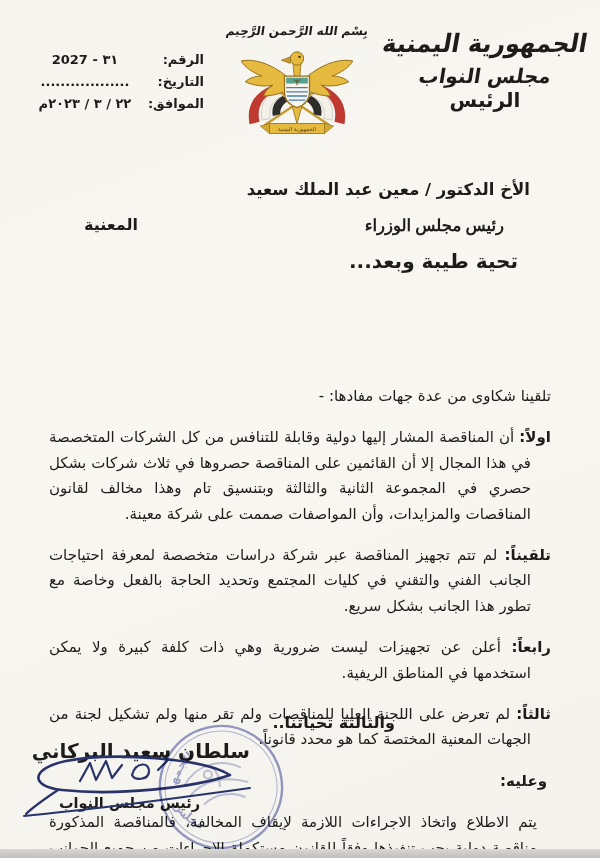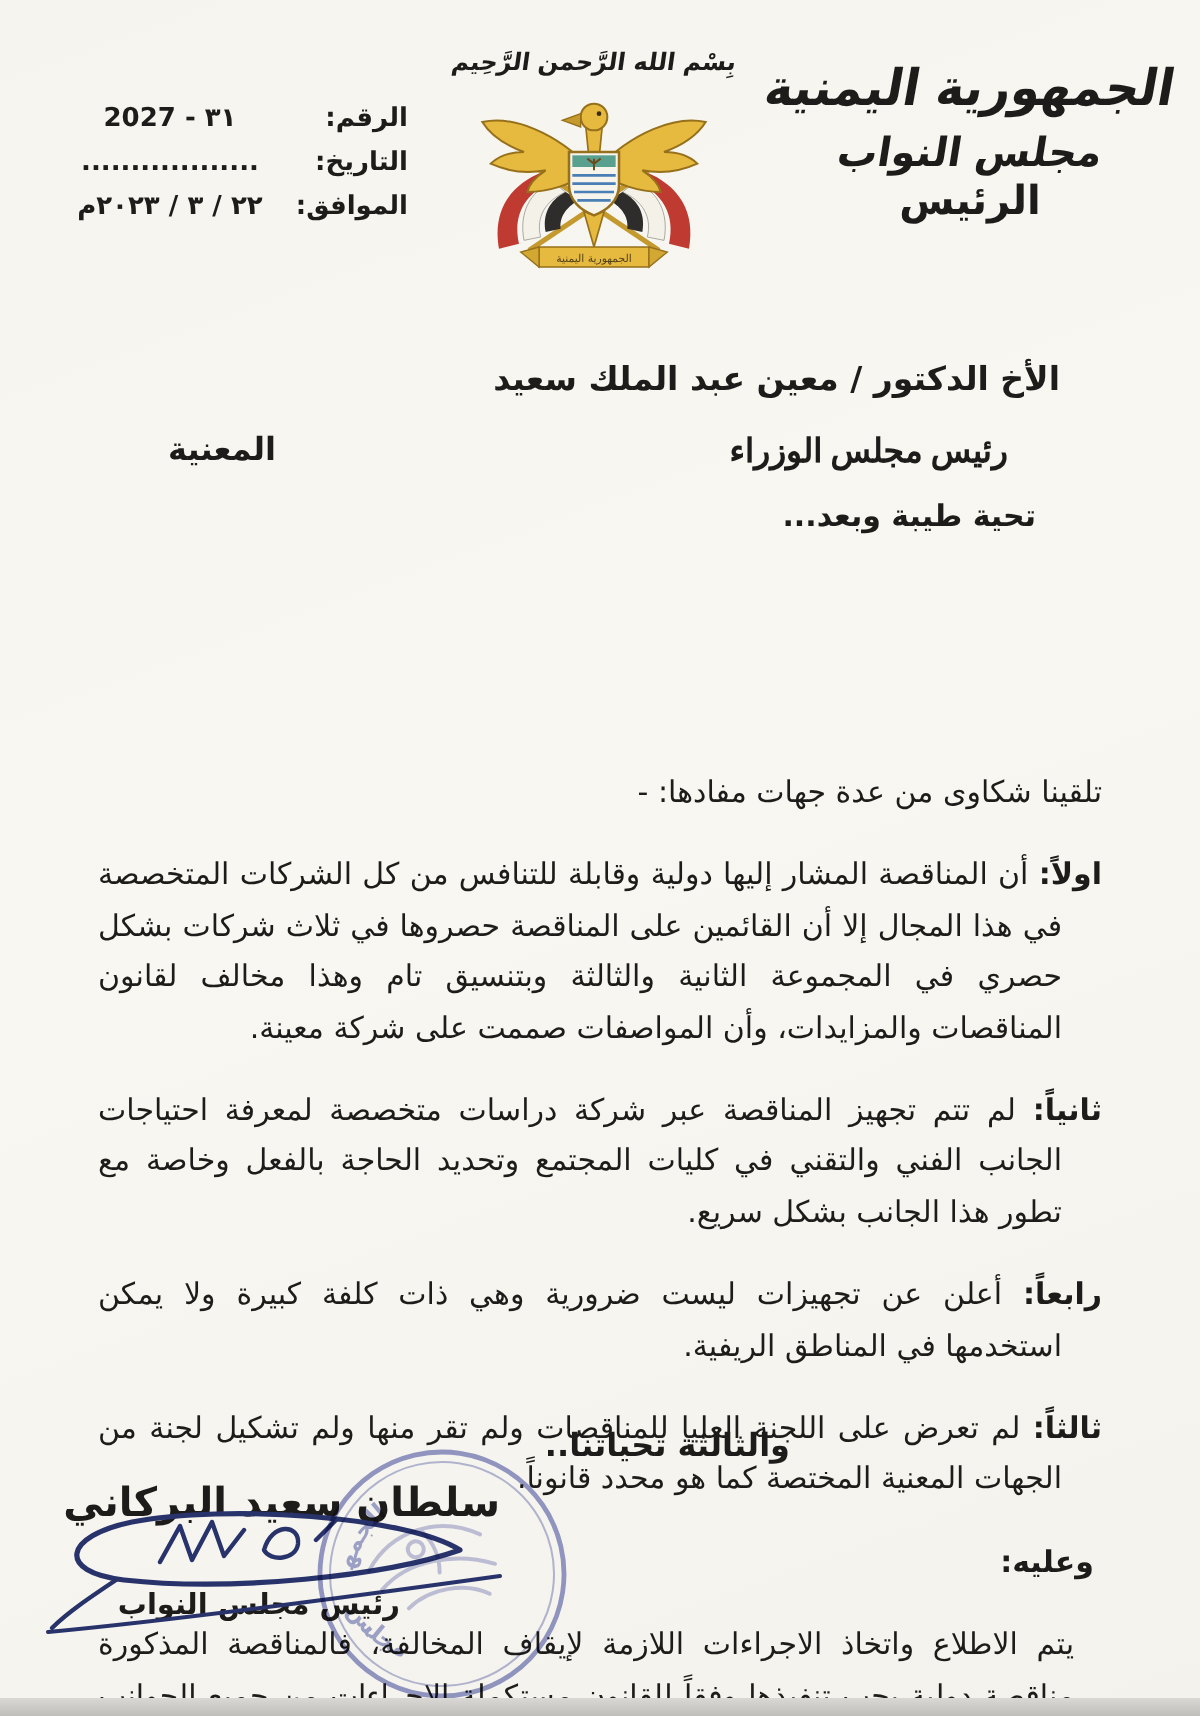--- a/index.html
+++ b/index.html
@@ -16,21 +16,21 @@
   .emblem-wrap{position:absolute;top:24px;right:228px;width:150px;text-align:center;}
   .bismillah{font-size:12px;font-weight:bold;transform:skewX(-8deg);white-space:nowrap;margin-bottom:3px;}
   .refs{position:absolute;top:52px;left:22px;width:182px;font-size:13px;font-weight:bold;}
   .ref-row{display:flex;align-items:baseline;margin-bottom:7px;}
   .ref-label{min-width:56px;text-align:right;}
   .ref-value{flex:1;text-align:center;white-space:nowrap;}
   
   .addr-name{position:absolute;top:180px;right:70px;font-size:16.5px;font-weight:bold;}
   .addr-title{position:absolute;top:216px;right:96px;font-size:16.5px;font-weight:bold;font-family:Liberation Serif, serif;}
   .honorific{position:absolute;top:215px;left:84px;font-size:16px;font-weight:bold;}
-  .greeting{position:absolute;top:249px;right:82px;font-size:15px;font-weight:bold;}
+  .greeting{position:absolute;top:249px;right:82px;font-size:20px;font-weight:bold;}
   
   .subject{
     position:absolute;top:280px;right:33px;left:33px;margin:0;
     font-size:15.5px;font-weight:bold;line-height:28px;color:#111;
     text-align:justify;text-align-last:center;
     text-decoration:underline;text-underline-offset:5px;text-decoration-thickness:1.2px;
   }
   
   .body-block{position:absolute;top:368px;right:33px;left:33px;font-size:15px;line-height:25.4px;}
   .body-block p{margin:16px;text-align:justify;text-align-last:right;}
@@ -123,21 +123,21 @@
   <div class="addr-title">رئيس مجلس الوزراء</div>
   <div class="honorific">المعنية</div>
   <div class="greeting">تحية طيبة وبعد...</div>
 
 
   <div class="body-block">
     <p class="intro">تلقينا شكاوى من عدة جهات مفادها: -</p>
 
     <p class="point"><span class="pt-label">اولاً:</span><span> أن المناقصة المشار إليها دولية وقابلة للتنافس من كل الشركات المتخصصة في هذا المجال إلا أن القائمين على المناقصة حصروها في ثلاث شركات بشكل حصري في المجموعة الثانية والثالثة وبتنسيق تام وهذا مخالف لقانون المناقصات والمزايدات، وأن المواصفات صممت على شركة معينة.</span></p>
 
-    <p class="point"><span class="pt-label">ثانياً:</span><span> لم تتم تجهيز المناقصة عبر شركة دراسات متخصصة لمعرفة احتياجات الجانب الفني والتقني في كليات المجتمع وتحديد الحاجة بالفعل وخاصة مع تطور هذا الجانب بشكل سريع.</span></p>
+    <p class="point"><span class="pt-label">تلقيناً:</span><span> لم تتم تجهيز المناقصة عبر شركة دراسات متخصصة لمعرفة احتياجات الجانب الفني والتقني في كليات المجتمع وتحديد الحاجة بالفعل وخاصة مع تطور هذا الجانب بشكل سريع.</span></p>
 
     <p class="point"><span class="pt-label">رابعاً:</span><span> أعلن عن تجهيزات ليست ضرورية وهي ذات كلفة كبيرة ولا يمكن استخدمها في المناطق الريفية.</span></p>
 
     <p class="point"><span class="pt-label">ثالثاً:</span><span> لم تعرض على اللجنة العليا للمناقصات ولم تقر منها ولم تشكيل لجنة من الجهات المعنية المختصة كما هو محدد قانوناً.</span></p>
 
     <p class="therefore">وعليه:</p>
 
     <p class="action">يتم الاطلاع واتخاذ الاجراءات اللازمة لإيقاف المخالفة، فالمناقصة المذكورة مناقصة دولية يجب تنفيذها وفقاً للقانون مستكملة الإجراءات من جميع الجوانب واستخدام التمويل الأجنبي استخداماً سليماً وفقاً للأهداف التي خصص لها.</p>
   </div>
 

